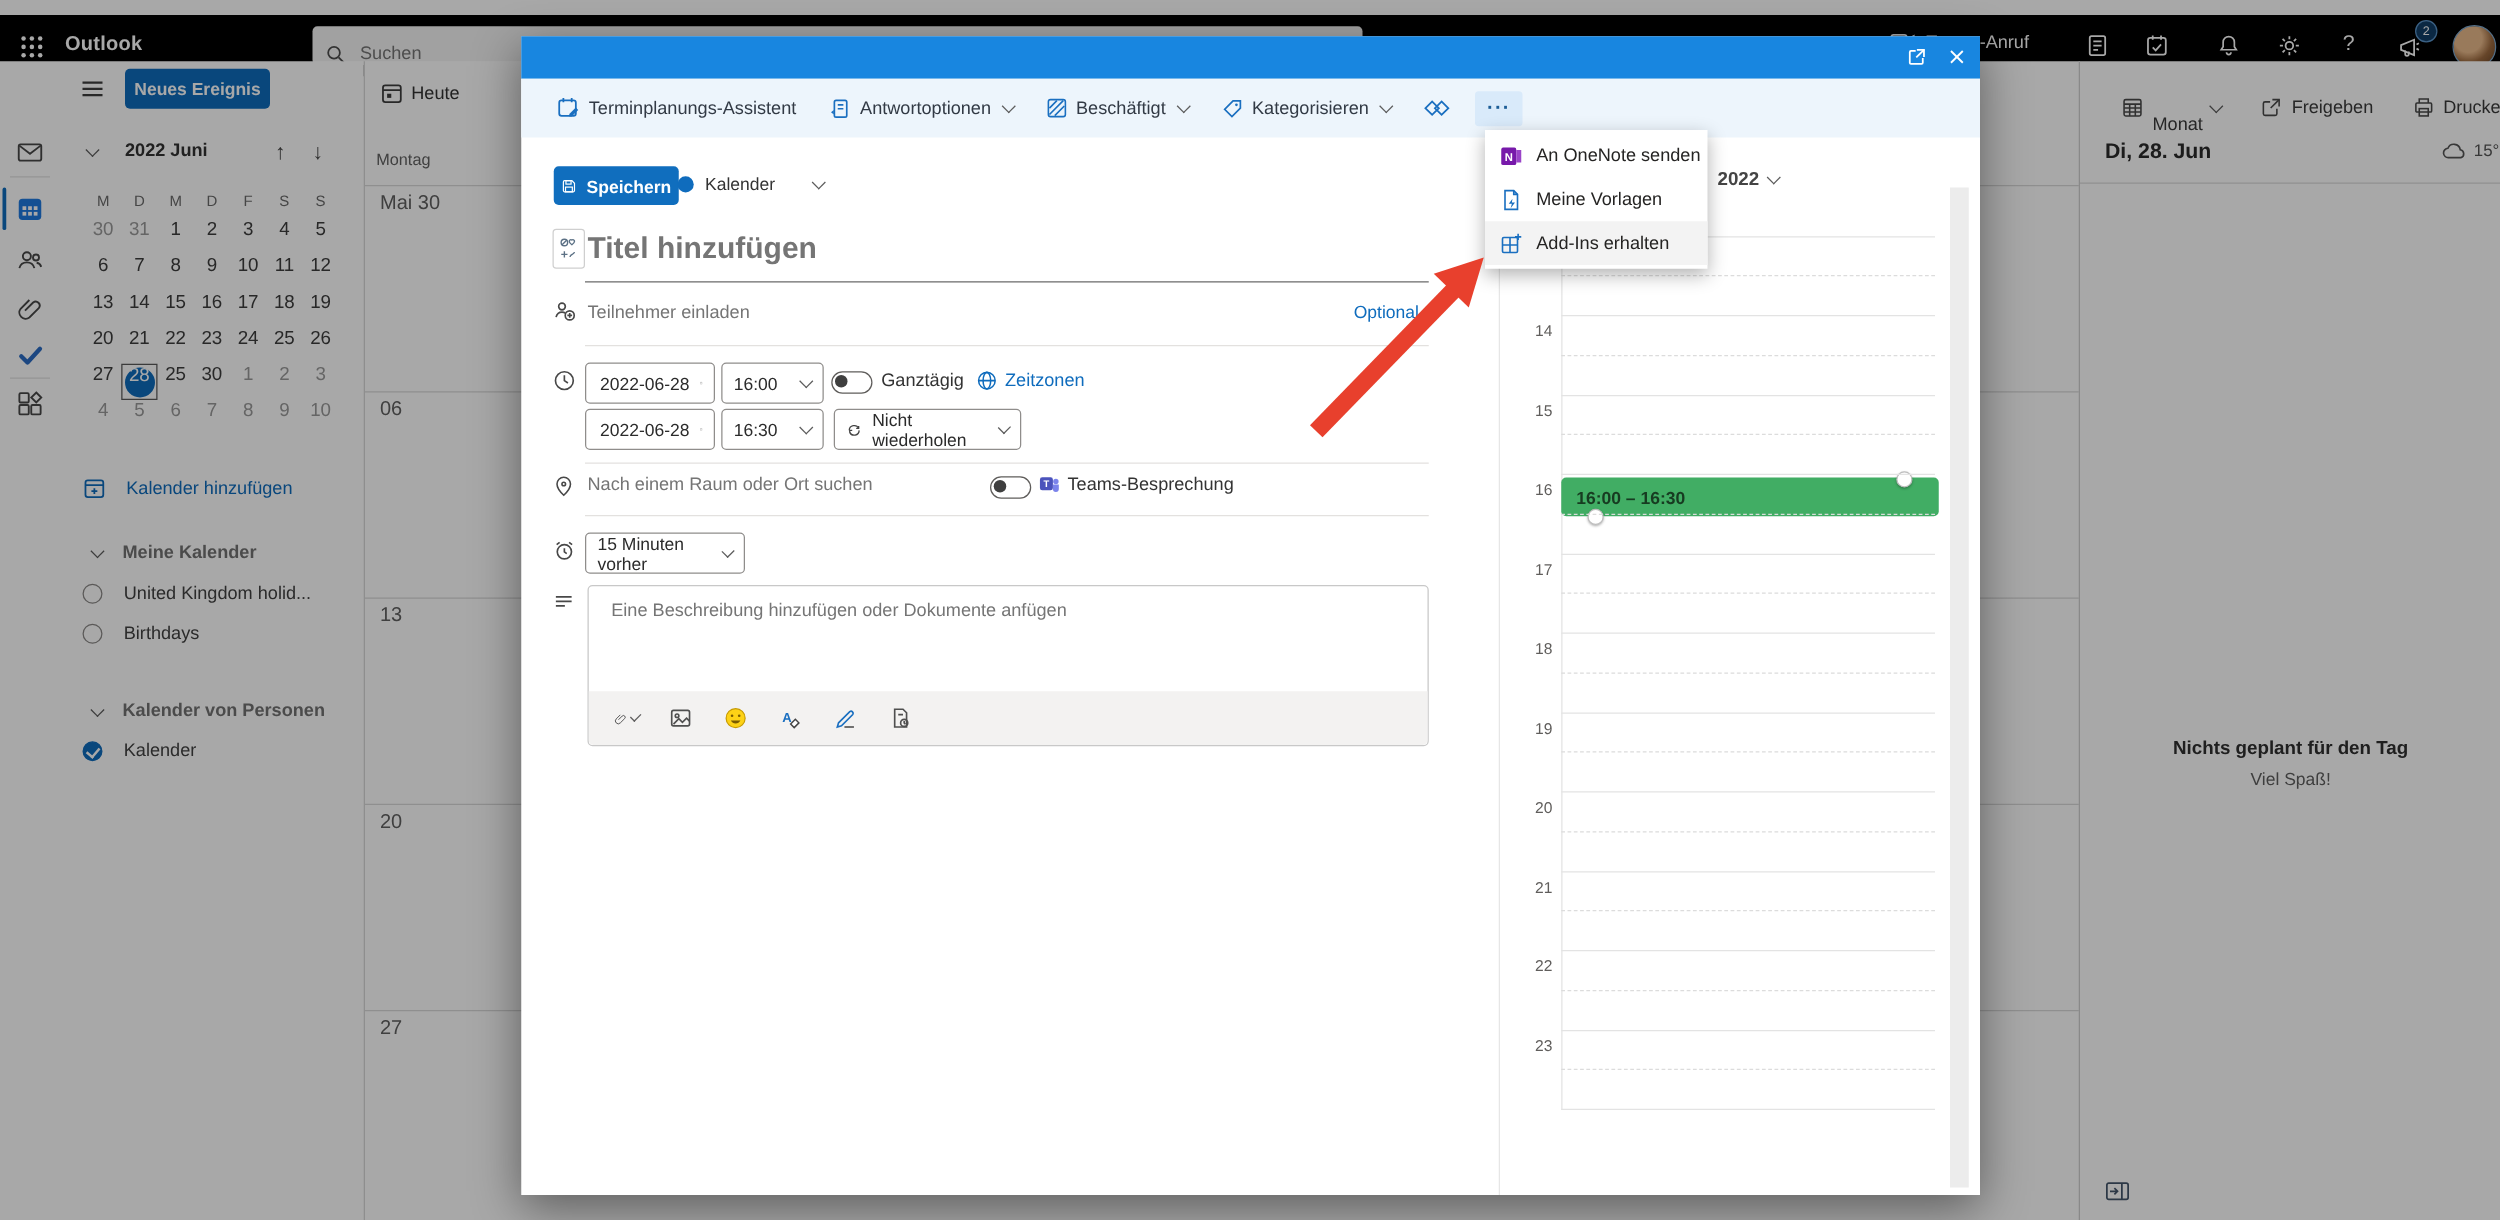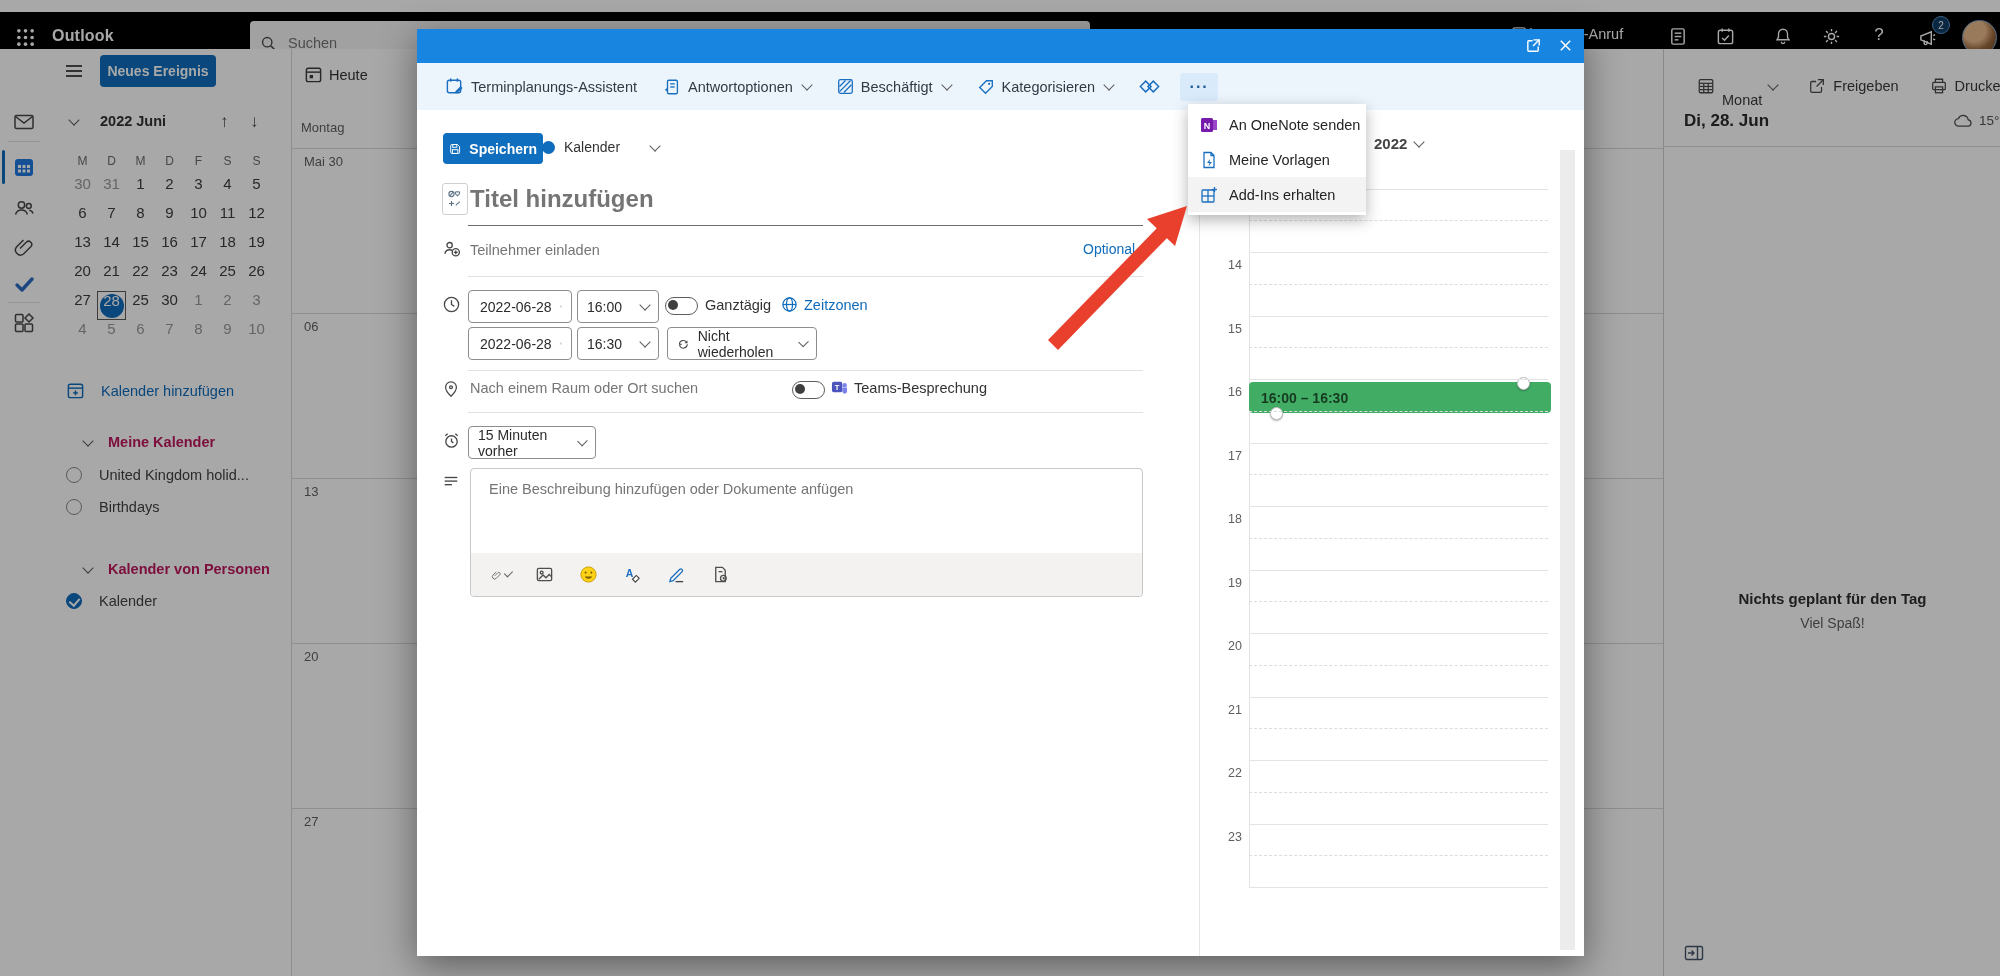--- a/index.html
+++ b/index.html
@@ -38,31 +38,31 @@
         transform:rotate(45deg);margin-top:-3px;}
   #minical-title{position:absolute;left:52px;top:64px;font-size:14.5px;font-weight:bold;color:#333;}
   #minical-grid{position:absolute;left:20px;top:97px;display:grid;grid-template-columns:repeat(7,29px);grid-auto-rows:29px;}
   .mc-h{font-size:12px;color:#6b6b6b;display:flex;align-items:center;justify-content:center;}
   .mc-d{font-size:15px;color:#3d3d3d;display:flex;align-items:flex-start;justify-content:center;cursor:pointer;position:relative;box-sizing:border-box;}
   .mc-d.muted{color:#9a9a9a;}
   .mc-d.sel{border:1px solid #5a5a5a;color:#fff;}
   .mc-d.sel::before{content:'';position:absolute;left:1px;right:1px;top:1px;bottom:1px;margin:auto;width:24px;height:24px;border-radius:50%;background:#0f6cbd;}
   .mc-d span{position:relative;z-index:1;}
   .side-link{position:absolute;left:18px;display:flex;gap:16px;align-items:center;font-size:14.5px;color:#0f6cbd;cursor:pointer;}
-  .side-head{position:absolute;left:36px;display:flex;gap:16px;align-items:center;font-size:14.5px;font-weight:bold;color:#be185d;cursor:pointer;}
+  .side-head{position:absolute;left:26px;display:flex;gap:16px;align-items:center;font-size:14.5px;font-weight:bold;color:#737373;cursor:pointer;}
   .side-item{position:absolute;left:18px;display:flex;gap:17px;align-items:center;font-size:14.5px;color:#424242;cursor:pointer;}
   .radio{width:16px;height:16px;border:1px solid #8a8886;border-radius:50%;box-sizing:border-box;background:#fff;}
   .radio.on{background:#0f6cbd;border-color:#0f6cbd;position:relative;}
   .radio.on::after{content:'';position:absolute;left:4px;top:1.5px;width:5px;height:8px;border-right:2px solid #fff;border-bottom:2px solid #fff;transform:rotate(40deg);}
   
   #month-area{position:absolute;left:291px;top:49px;width:1372px;height:927px;background:#fff;border-left:1px solid #d8d8d8;}
   #month-area .m-toolbar{position:absolute;left:12px;top:15px;display:flex;align-items:center;gap:6px;font-size:14.5px;color:#333;}
   #month-area .weekday{position:absolute;left:9px;top:71px;font-size:13px;color:#616161;}
   .m-line{position:absolute;left:0;width:100%;height:1px;background:#d9d9d9;}
-  .m-label{position:absolute;left:12px;font-size:13px;color:#616161;}
+  .m-label{position:absolute;left:12px;font-size:16px;color:#616161;}
   
   #right-panel{position:absolute;left:1663px;top:49px;width:337px;height:927px;background:#fff;border-left:1px solid #d0d0d0;}
   #rp-toolbar{position:absolute;left:33px;top:15px;display:flex;align-items:center;gap:7px;font-size:14.5px;color:#3b3b3b;}
   #rp-date{position:absolute;left:20px;top:62px;font-size:17px;font-weight:bold;color:#2b2b2b;}
   #rp-weather{position:absolute;left:289px;top:64px;display:flex;gap:5px;align-items:center;font-size:13.5px;color:#555;}
   #rp-div{position:absolute;left:0;top:97px;width:100%;height:1px;background:#dcdcdc;}
   #rp-empty-title{position:absolute;left:0;top:541px;width:100%;text-align:center;font-size:15px;font-weight:bold;color:#2f2f2f;}
   #rp-empty-sub{position:absolute;left:0;top:566px;width:100%;text-align:center;font-size:14px;color:#5f5f5f;}
   #rp-collapse{position:absolute;left:20px;top:896px;width:20px;height:16px;color:#44566b;cursor:pointer;}
   

